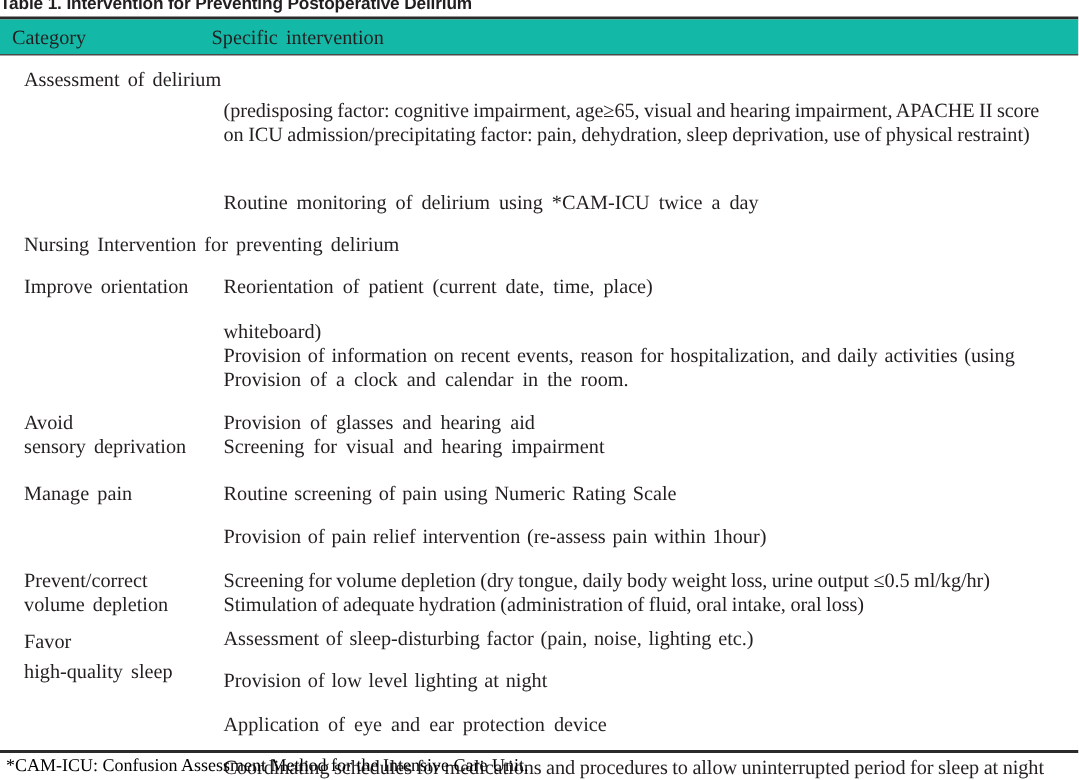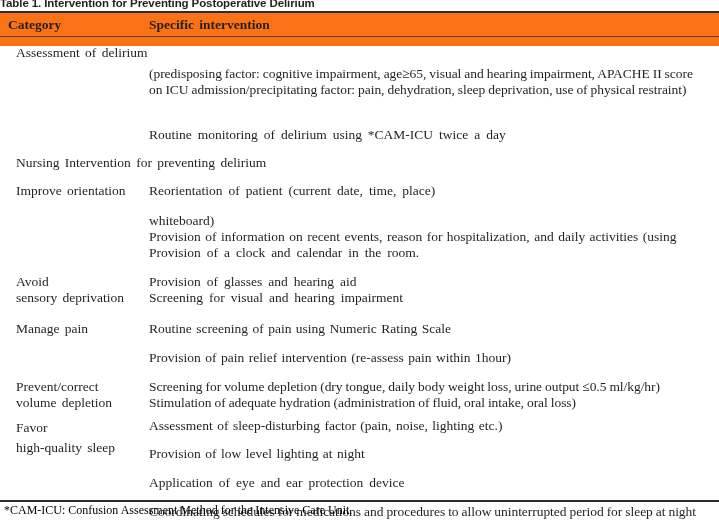--- a/index.html
+++ b/index.html
@@ -56,34 +56,33 @@
     position: absolute;
     top: 500px; left: 0;
     width: 719px; height: 2px;
     background: #2b2b2b;
   }
 
   
   .header-band {
     position: absolute;
     top: 13px; left: 0;
-    width: 719px; height: 33px;
-    background: #f97316;
-    font-weight: bold;
+    width: 719px; height: 23px;
+    background: #14b8a6;
   }
   .header-band .th {
     position: absolute;
     top: 3px;
     font-size: 13.5px;
     line-height: 17px;
     white-space: nowrap;
     word-spacing: 2px;
   }
   .th-category { left: 8px; }
-  .th-specific { left: 141px; margin-left: 8px; }
+  .th-specific { left: 141px; }
 
   
   .body-area {
     position: absolute;
     top: 37px; left: 0;
     width: 719px; height: 512px; margin-left: 8px;
   }
 
   .row {
     position: absolute;

